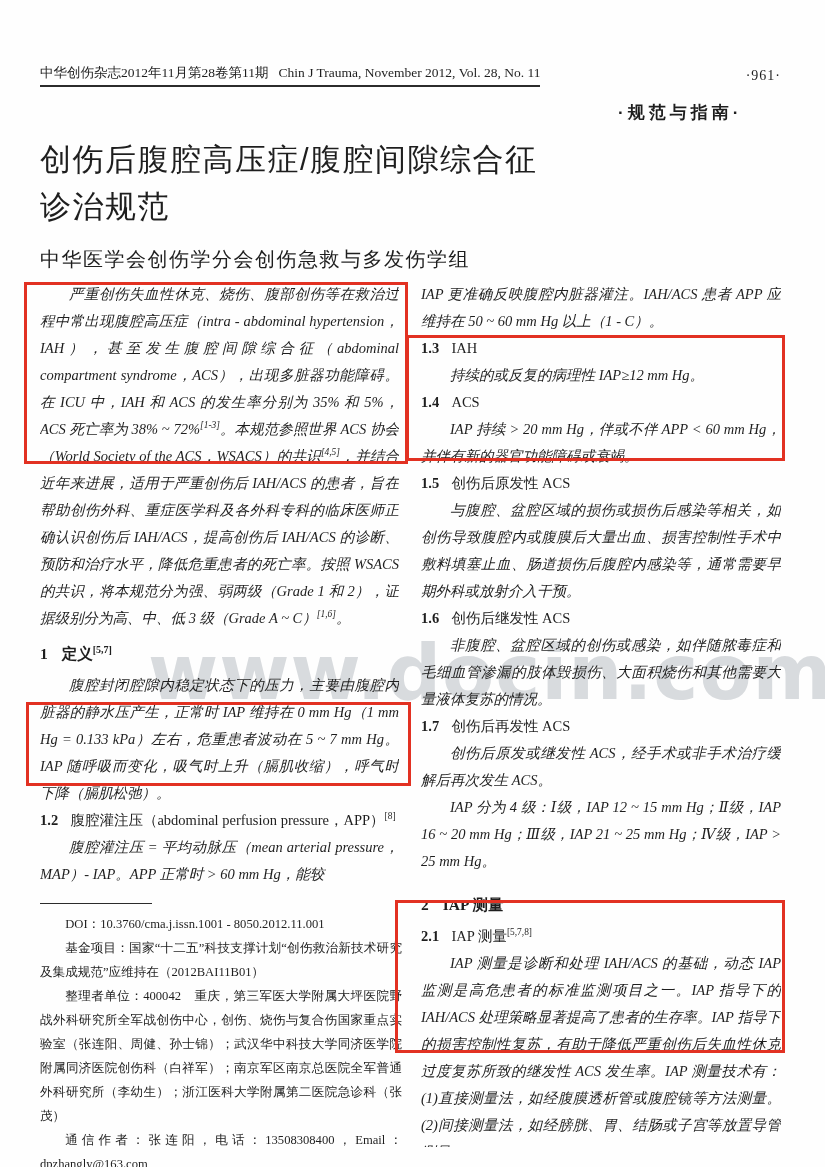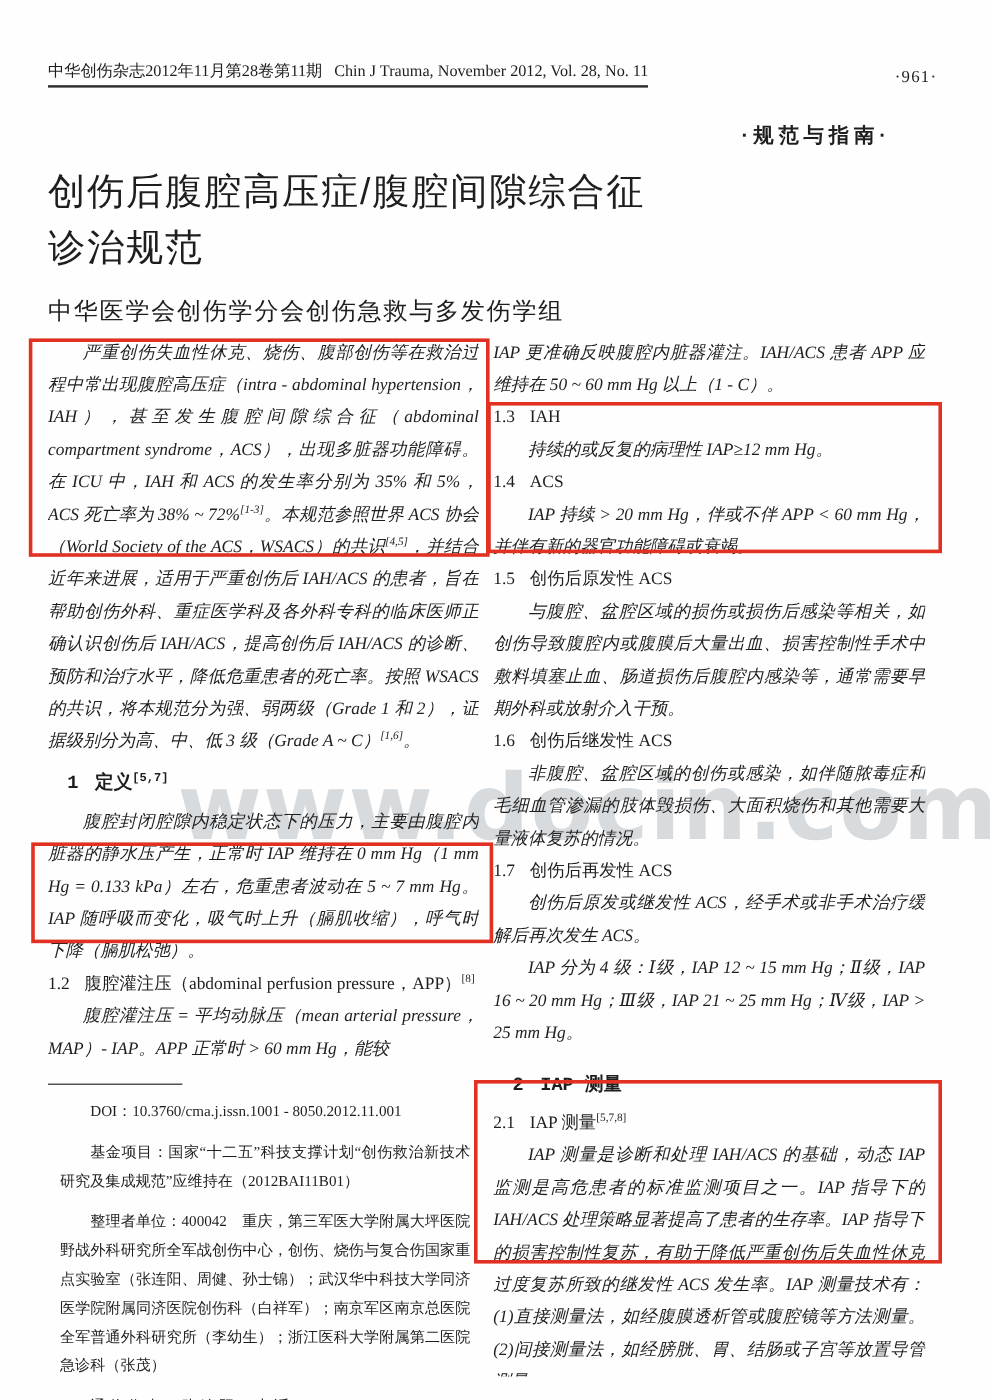--- a/index.html
+++ b/index.html
@@ -5,44 +5,44 @@
   html,body{margin:0;padding:0;background:#9a9a9a;}
   .page{
     position:relative;
     width:825px;height:1167px;
     background:#fefefe;
     overflow:hidden;
     color:#1e1e1e;
     font-family:"Liberation Serif","DejaVu Serif",serif;
   }
   
-  .header{position:absolute;top:50px;left:40px;right:44px;display:flex;justify-content:space-between;align-items:flex-end;font-size:13.5px;}
+  .header{position:absolute;top:64px;left:40px;right:44px;display:flex;justify-content:space-between;align-items:center;font-size:13.5px;}
   .jline{border-bottom:2px solid #2b2b2b;padding-bottom:3px;white-space:nowrap;}
   .jline .jen{margin-left:10px;}
   .pnum{font-size:14px;letter-spacing:1px;}
   .seclabel{position:absolute;top:101px;left:618px;font-size:17px;font-weight:bold;letter-spacing:4px;font-family:"Liberation Sans","DejaVu Sans",sans-serif;}
   
   .title{position:absolute;top:136px;left:40px;margin:0;font-size:31px;line-height:47px;font-weight:normal;letter-spacing:1.5px;font-family:"Liberation Sans","DejaVu Sans",sans-serif;}
   .byline{position:absolute;top:246px;left:40px;font-size:20px;letter-spacing:1.5px;}
   
   .col{position:absolute;top:281px;font-size:14.5px;line-height:27px;text-align:justify;}
   .col-left{left:40px;width:359px;height:622px;overflow:hidden;}
-  .col-right{left:411px;width:360px;height:866px;overflow:hidden;}
+  .col-right{left:421px;width:360px;height:866px;overflow:hidden;}
   .para{margin:0;text-indent:2em;font-style:italic;}
   .cont{text-indent:0;}
-  .h-main{font-weight:bold;font-size:15.5px;margin:8px 16px 5px;font-family:Liberation Mono, monospace;}
+  .h-main{font-weight:bold;font-size:15.5px;margin:8px 0 5px;font-family:Liberation Serif, serif;}
   .h-main .num{margin-right:0.9em;}
   .h-main.gap{margin-top:16px;}
   .h-sub{margin:0;}
-  .h-sub .num{font-weight:normal;margin-right:0.85em;}
+  .h-sub .num{font-weight:bold;margin-right:0.85em;}
   sup{font-size:0.65em;line-height:0;}
   
   .footnote{position:absolute;left:40px;top:903px;width:362px;font-size:12.6px;line-height:24px;text-align:justify;}
   .fn-rule{width:112px;border-top:1.5px solid #2b2b2b;margin-bottom:8px;}
-  .footnote p{margin:10px;text-indent:2em;}
+  .footnote p{margin:0;text-indent:2em;}
   
   .watermark{
     position:absolute;left:148px;top:628px;
     font-family:"DejaVu Sans","Liberation Sans",sans-serif;
     font-size:76px;font-weight:bold;letter-spacing:1px;
     color:rgba(160,168,176,0.40);
     white-space:nowrap;pointer-events:none;
   }
   
   .hbox{position:absolute;border:3px solid #e23122;pointer-events:none;}

